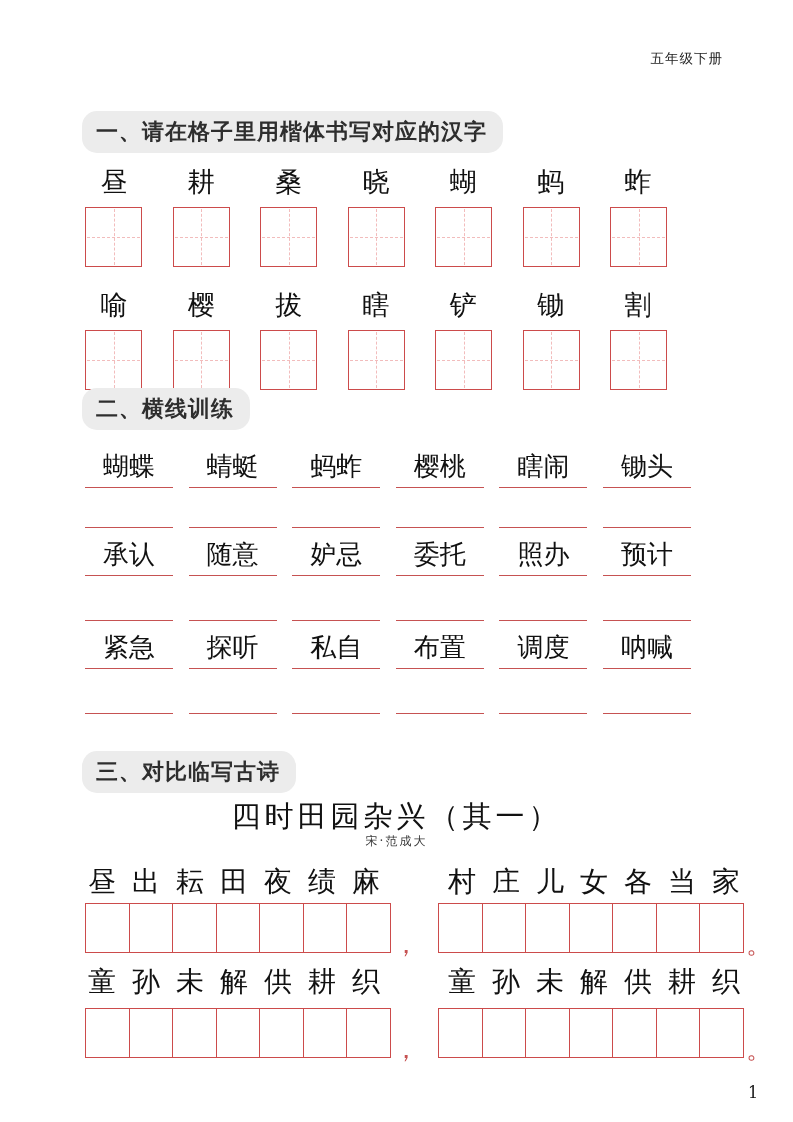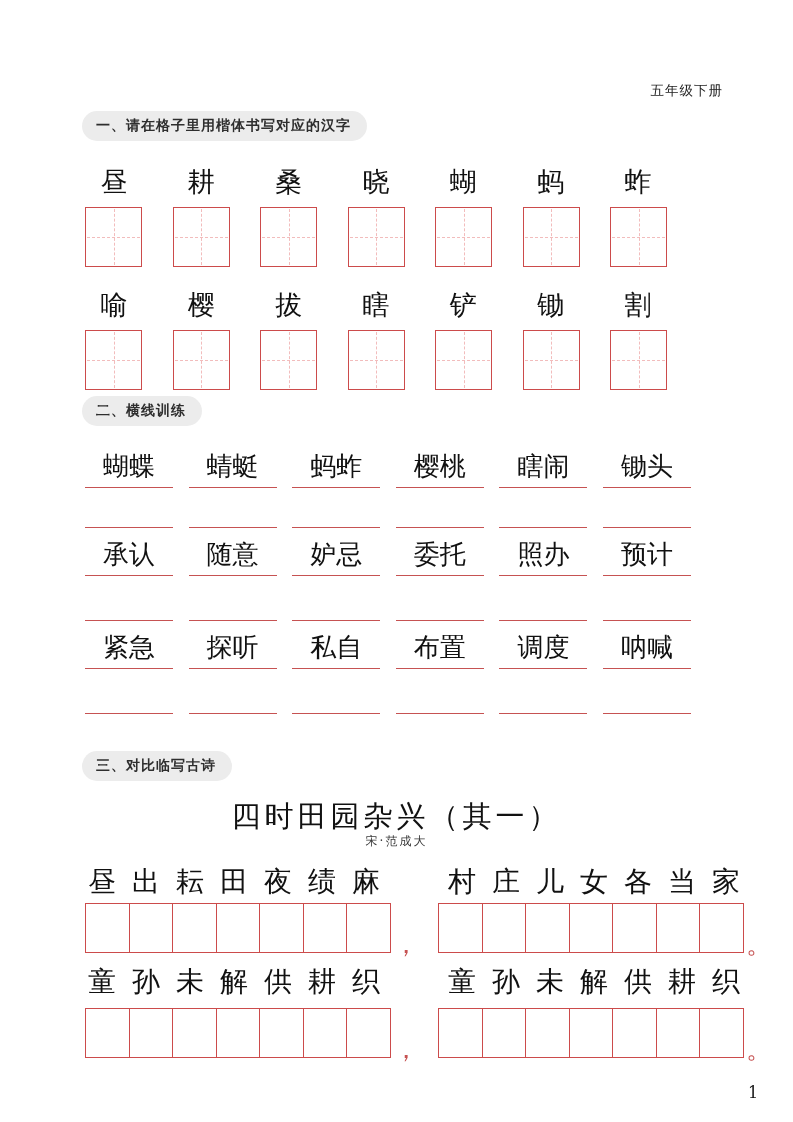--- a/index.html
+++ b/index.html
@@ -15,32 +15,32 @@
     position:relative;
     width:793px;height:1122px;
     background:#ffffff;
     overflow:hidden;
     font-family:"Liberation Sans", sans-serif;
     color:var(--ink);
   }
   .abs{position:absolute;}
   
   .header-label{
-    top:82px;right:70px;
+    top:50px;right:70px;
     font-family:"DejaVu Serif", serif;
     font-size:13.5px;color:#222;
     letter-spacing:1px;
   }
   
   .pill{
     display:inline-block;
     background:var(--pill-bg);
     border-radius:15px;
     padding:6px 16px 6px 14px;
-    font-size:14px;
+    font-size:22px;
     font-weight:bold;
     color:#2e2e2e;
     letter-spacing:1px;
     text-align:right;
   }
   
   .char-row{
     left:85px;width:582px;
     display:flex;justify-content:space-between;
   }
@@ -172,21 +172,21 @@
   <div class="abs box-row" style="top:330px;">
     <div class="tzg"></div>
     <div class="tzg"></div>
     <div class="tzg"></div>
     <div class="tzg"></div>
     <div class="tzg"></div>
     <div class="tzg"></div>
     <div class="tzg"></div>
   </div>
 
-  <div class="abs" style="left:82px;top:396px;">
+  <div class="abs" style="left:82px;top:388px;">
     <span class="pill">二、横线训练</span>
   </div>
 
   <div class="abs word-row" style="top:452px;">
     <div class="wcol">蝴蝶</div>
     <div class="wcol">蜻蜓</div>
     <div class="wcol">蚂蚱</div>
     <div class="wcol">樱桃</div>
     <div class="wcol">瞎闹</div>
     <div class="wcol">锄头</div>

